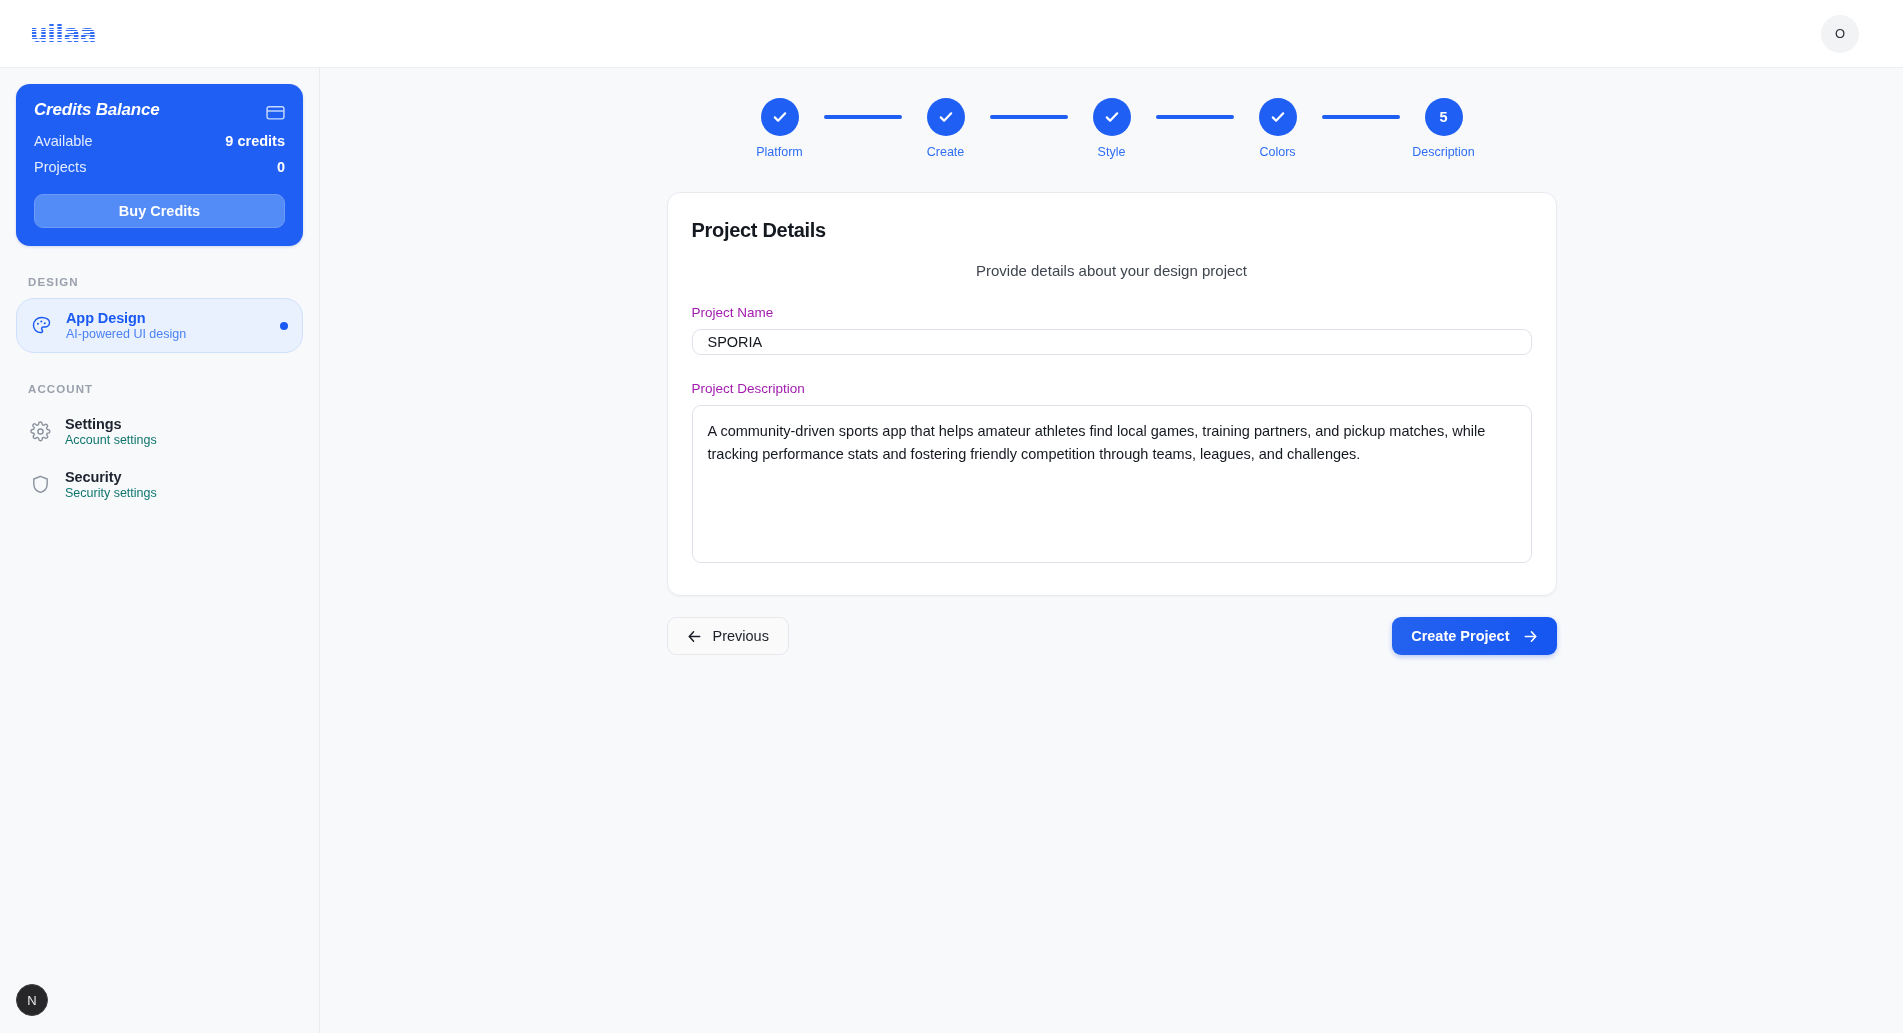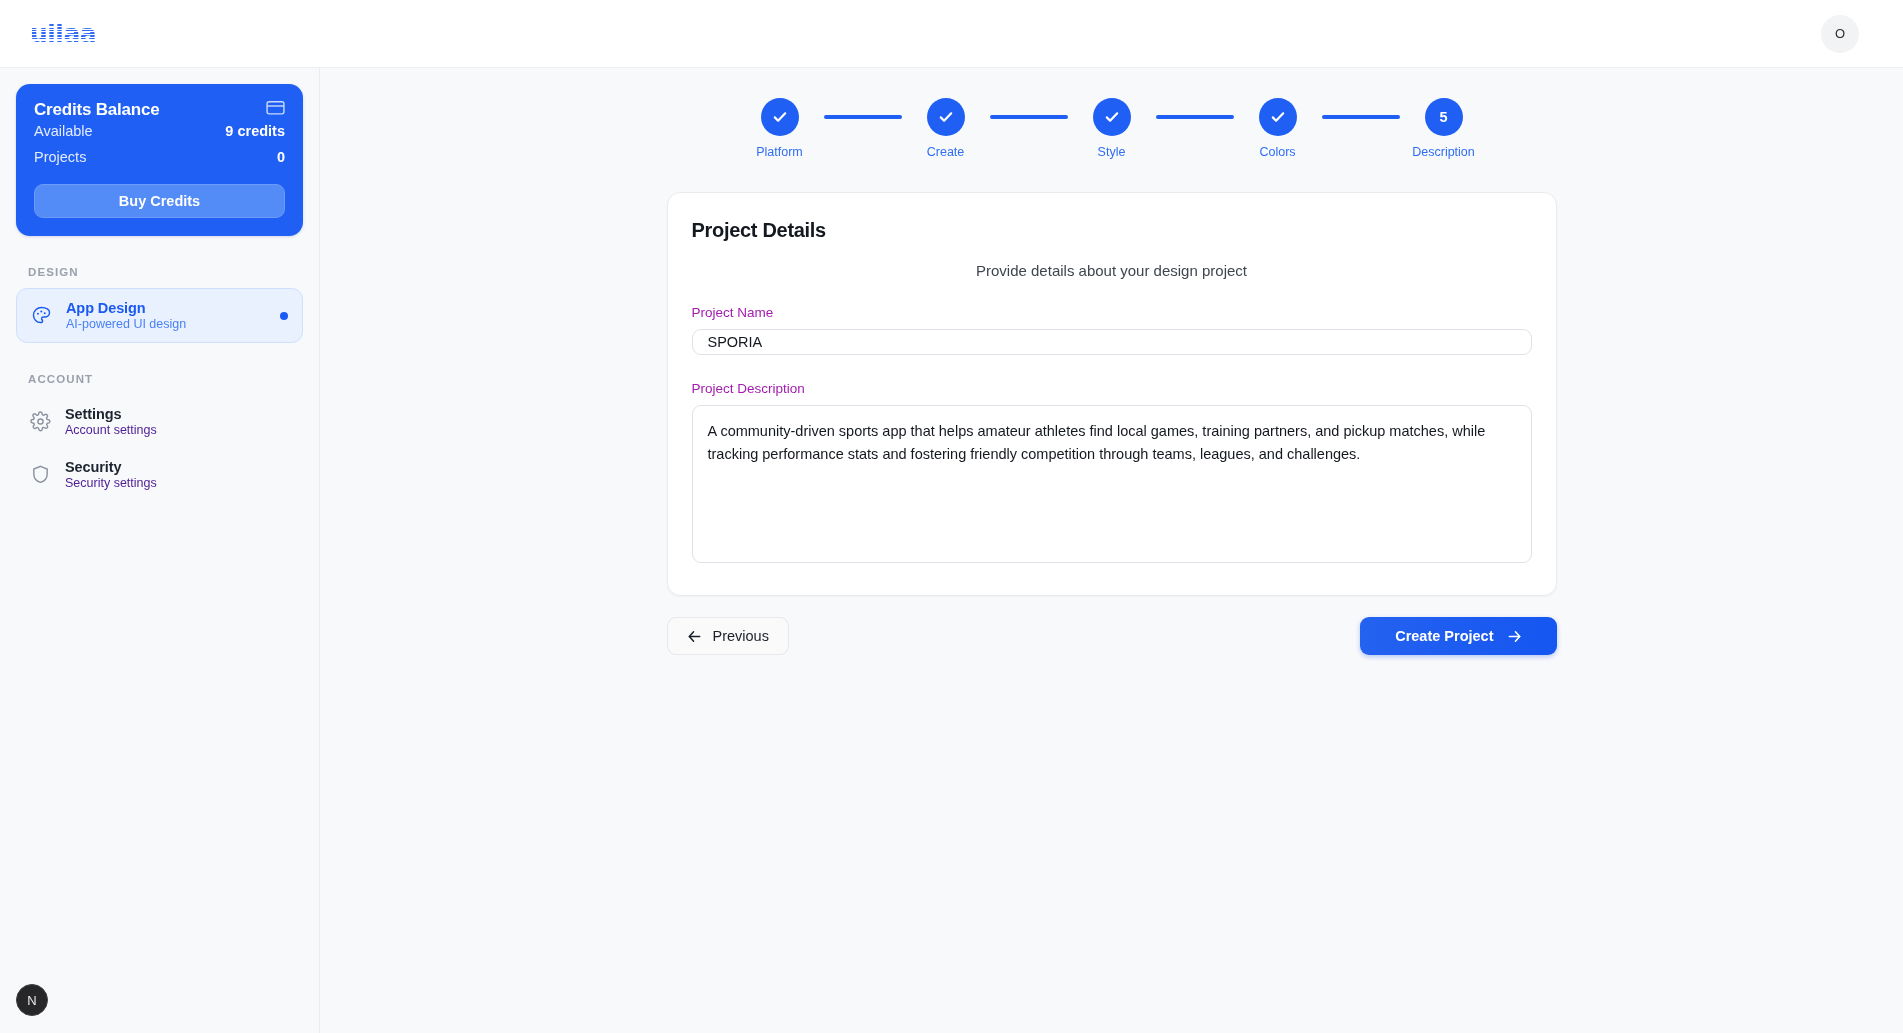--- a/index.html
+++ b/index.html
@@ -60,22 +60,23 @@
     padding: 16px;
   }
   .credits-card {
     background: #1f5ff4;
     border-radius: 14px;
     padding: 16px 18px 18px 18px;
     color: #ffffff;
     box-shadow: 0 1px 3px rgba(20,60,160,.18);
   }
   .credits-head {
-    display: flex; align-items: flex-start; justify-content: space-between;
-    margin-bottom: 3px;
+    display: flex; align-items: flex-end; justify-content: space-between;
+    margin-bottom: 13px;
+    font-style: italic;
   }
   .credits-title { font-size: 17px; font-weight: 700; letter-spacing: -0.2px; }
   .card-icon { width: 19px; height: 15px; display:block; }
   .credits-row {
     display: flex; align-items: center; justify-content: space-between;
     font-size: 14.5px;
     margin-bottom: 10px;
     color: #e3ecff;
   }
   .credits-row .val { font-weight: 700; color: #ffffff; }
@@ -98,32 +99,32 @@
     letter-spacing: 1.1px;
     color: #9aa1ad;
     font-weight: 600;
     margin: 30px 0 10px 12px;
   }
   .nav-item {
     display: flex;
     align-items: center;
     gap: 14px;
     padding: 11px 14px;
-    border-radius: 11px;
+    border-radius: 18px;
     cursor: pointer;
     position: relative;
   }
   .nav-item.active {
     background: #e9f0fe;
     border: 1px solid #cfe0fd;
   }
   .nav-icon { width: 21px; height: 21px; flex: 0 0 21px; display:block; }
   .nav-text { display: flex; flex-direction: column; gap: 1px; }
   .nav-title { font-size: 14.5px; font-weight: 600; color: #1d2430; letter-spacing: -0.1px; }
-  .nav-sub { font-size: 12.5px; color: #4c1d95; }
+  .nav-sub { font-size: 12.5px; color: #0f766e; }
   .nav-item.active .nav-title { color: #1a5af2; }
   .nav-item.active .nav-sub { color: #4a82f3; }
   .active-dot {
     position: absolute;
     right: 14px; top: 50%;
     transform: translateY(-50%);
     width: 8px; height: 8px;
     border-radius: 50%;
     background: #1a5af2;
   }
@@ -248,21 +249,21 @@
     background: #fafafb;
     border: 1px solid #e6e8ec;
     font-size: 14.5px;
     color: #1b1f27;
     font-family: "Liberation Sans", sans-serif;
     cursor: pointer;
   }
   .btn-create {
     display: flex; align-items: center; gap: 13px;
     height: 38px;
-    padding: 0 35px;
+    padding: 0 19px;
     border-radius: 9px;
     background: linear-gradient(100deg,#2462ef 0%,#1556f1 100%);
     border: none;
     font-size: 14.5px;
     font-weight: 600;
     color: #ffffff;
     font-family: "Liberation Sans", sans-serif;
     cursor: pointer;
     box-shadow: 0 2px 5px rgba(25,85,235,.30);
   }

